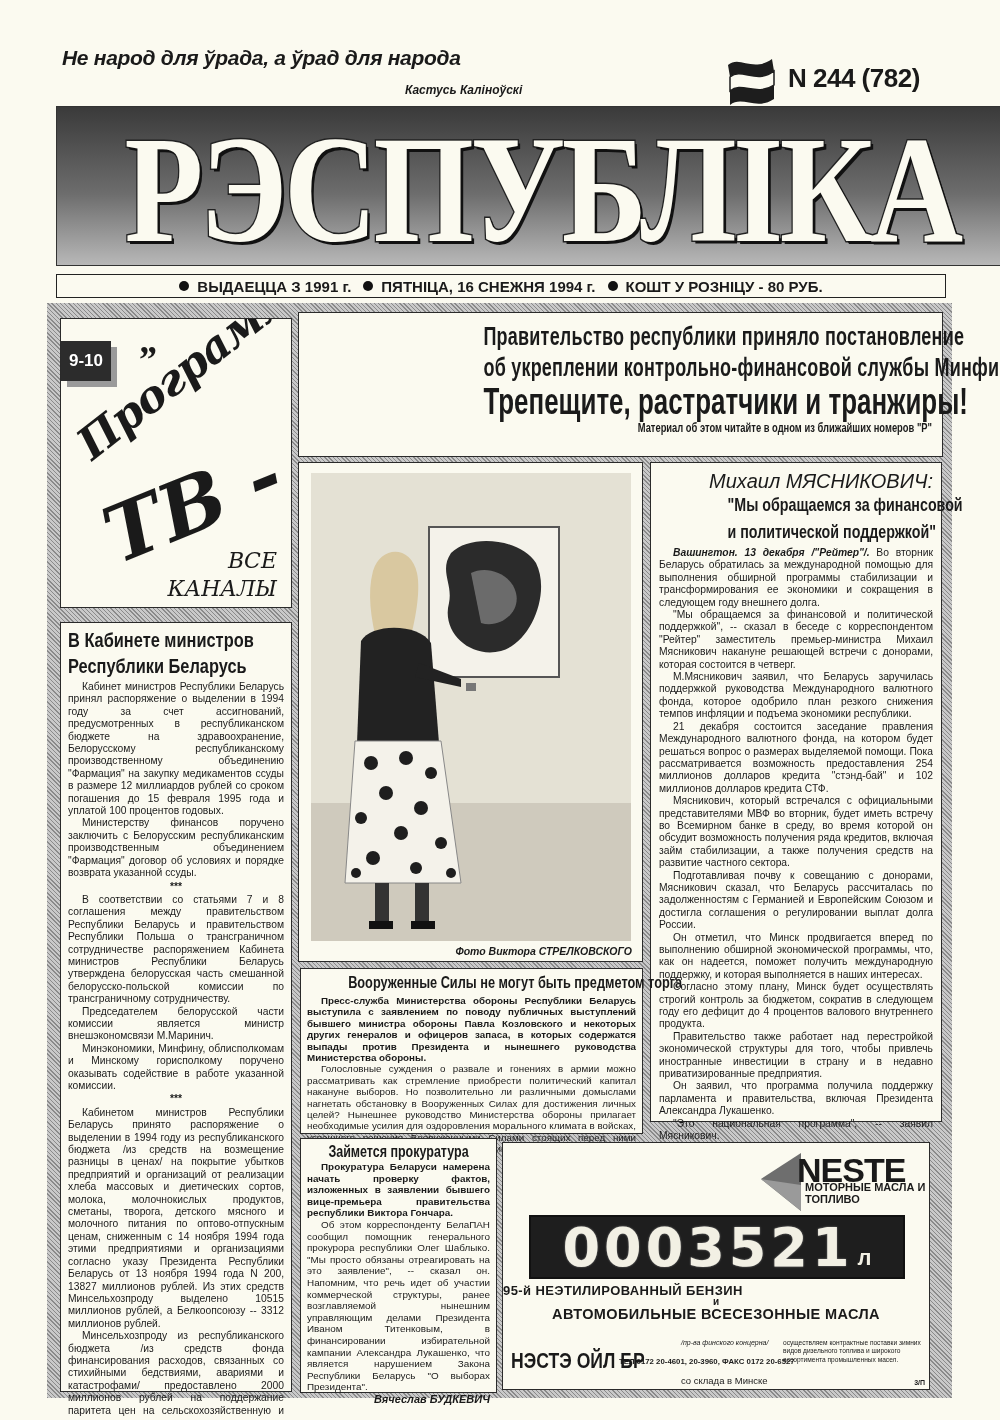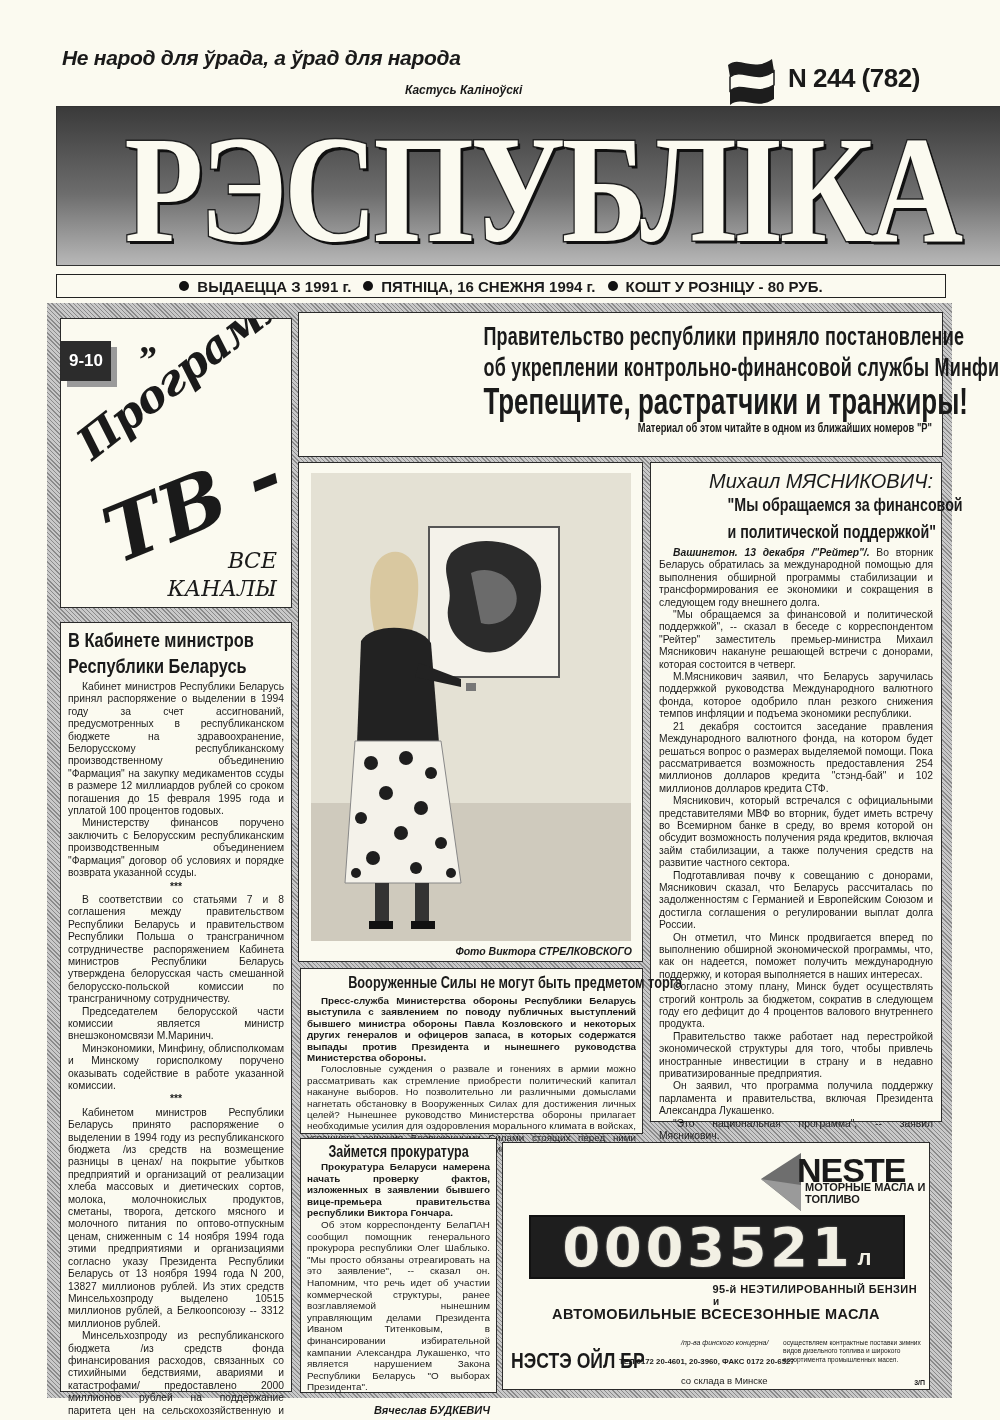--- a/index.html
+++ b/index.html
@@ -77,21 +77,21 @@
   
   .ad { left: 502px; top: 1142px; width: 428px; height: 248px; }
   .neste-logo { position: absolute; left: 258px; top: 8px; width: 70px; height: 60px; }
   .neste-name { position: absolute; left: 294px; top: 8px; font-size: 34px; font-weight: bold; letter-spacing: -1px; }
   .neste-sub { position: absolute; left: 302px; top: 38px; font-size: 11px; font-weight: bold; }
   .counter { position: absolute; left: 26px; top: 72px; width: 376px; height: 64px; background: #1e1e1e; border: 2px solid #111;
     display: flex; align-items: center; justify-content: center; }
   .counter-digits { font-family: "DejaVu Sans", sans-serif; font-size: 54px; font-weight: bold; color: #f2f0e4; letter-spacing: 4px;
     text-shadow: 0 0 2px #888; }
   .counter-unit { font-size: 22px; font-weight: bold; color: #f2f0e4; margin-left: 4px; align-self: flex-end; margin-bottom: 6px; }
-  .ad-l1 { position: absolute; left: 0; right: 12px; top: 140px; text-align: right; font-size: 11px; font-weight: bold; letter-spacing: 0.4px; }
+  .ad-l1 { position: absolute; left: 0; right: 4px; top: 140px; text-align: left; font-size: 13px; font-weight: bold; letter-spacing: 0.4px; }
   .ad-and { position: absolute; left: 0; right: 0; top: 153px; text-align: center; font-size: 10px; font-weight: bold; }
   .ad-l2 { position: absolute; left: 0; right: 0; top: 163px; text-align: center; font-size: 14.5px; font-weight: bold; letter-spacing: 0.4px; }
   .ad-wh { position: absolute; left: 178px; top: 184px; font-size: 9.5px; margin-top: 48px; }
   .ad-wh2 { position: absolute; left: 178px; top: 196px; font-size: 7px; font-style: italic; }
   .ad-brand { position: absolute; left: 8px; top: 205px; font-size: 22px; font-weight: bold; transform: scaleX(0.8); transform-origin: left; white-space: nowrap; }
   .ad-phones { position: absolute; left: 116px; top: 214px; font-size: 7.8px; font-weight: bold; white-space: nowrap; }
   .ad-note { position: absolute; left: 280px; top: 196px; width: 140px; font-size: 6.6px; line-height: 8.4px; }
   .ad-code { position: absolute; right: 4px; bottom: 3px; font-size: 7px; font-weight: bold; }
 </style>
 </head>
@@ -217,21 +217,21 @@
     <p>Голословные суждения о развале и гонениях в армии можно рассматривать как стремление приобрести политический капитал накануне выборов. Но позволительно ли различными домыслами нагнетать обстановку в Вооруженных Силах для достижения личных целей? Нынешнее руководство Министерства обороны прилагает необходимые усилия для оздоровления морального климата в войсках, успешного решения Вооруженными Силами стоящих перед ними задач, говорится в документе в заключение.</p>
     <p class="sign" style="margin-top:0">Белинформ</p>
   </div>
 </div>
 
 <div class="panel prok">
   <h2>Займется прокуратура</h2>
   <div class="col-text">
     <p class="lead">Прокуратура Беларуси намерена начать проверку фактов, изложенных в заявлении бывшего вице-премьера правительства республики Виктора Гончара.</p>
     <p>Об этом корреспонденту БелаПАН сообщил помощник генерального прокурора республики Олег Шаблыко. "Мы просто обязаны отреагировать на это заявление", -- сказал он. Напомним, что речь идет об участии коммерческой структуры, ранее возглавляемой нынешним управляющим делами Президента Иваном Титенковым, в финансировании избирательной кампании Александра Лукашенко, что является нарушением Закона Республики Беларусь "О выборах Президента".</p>
-    <p class="sign" style="margin-top:12px">Вячеслав БУДКЕВИЧ</p>
+    <p class="sign" style="margin-top:1px">Вячеслав БУДКЕВИЧ</p>
   </div>
 </div>
 
 <div class="panel ad">
   <svg class="neste-logo" viewBox="0 0 70 60">
     <polygon points="0,28 40,2 40,60" fill="#6e6e6e"></polygon>
     <polygon points="0,28 40,34 40,60" fill="#9a9a9a"></polygon>
   </svg>
   <div class="neste-name">NESTE</div>
   <div class="neste-sub">МОТОРНЫЕ МАСЛА И ТОПЛИВО</div>

